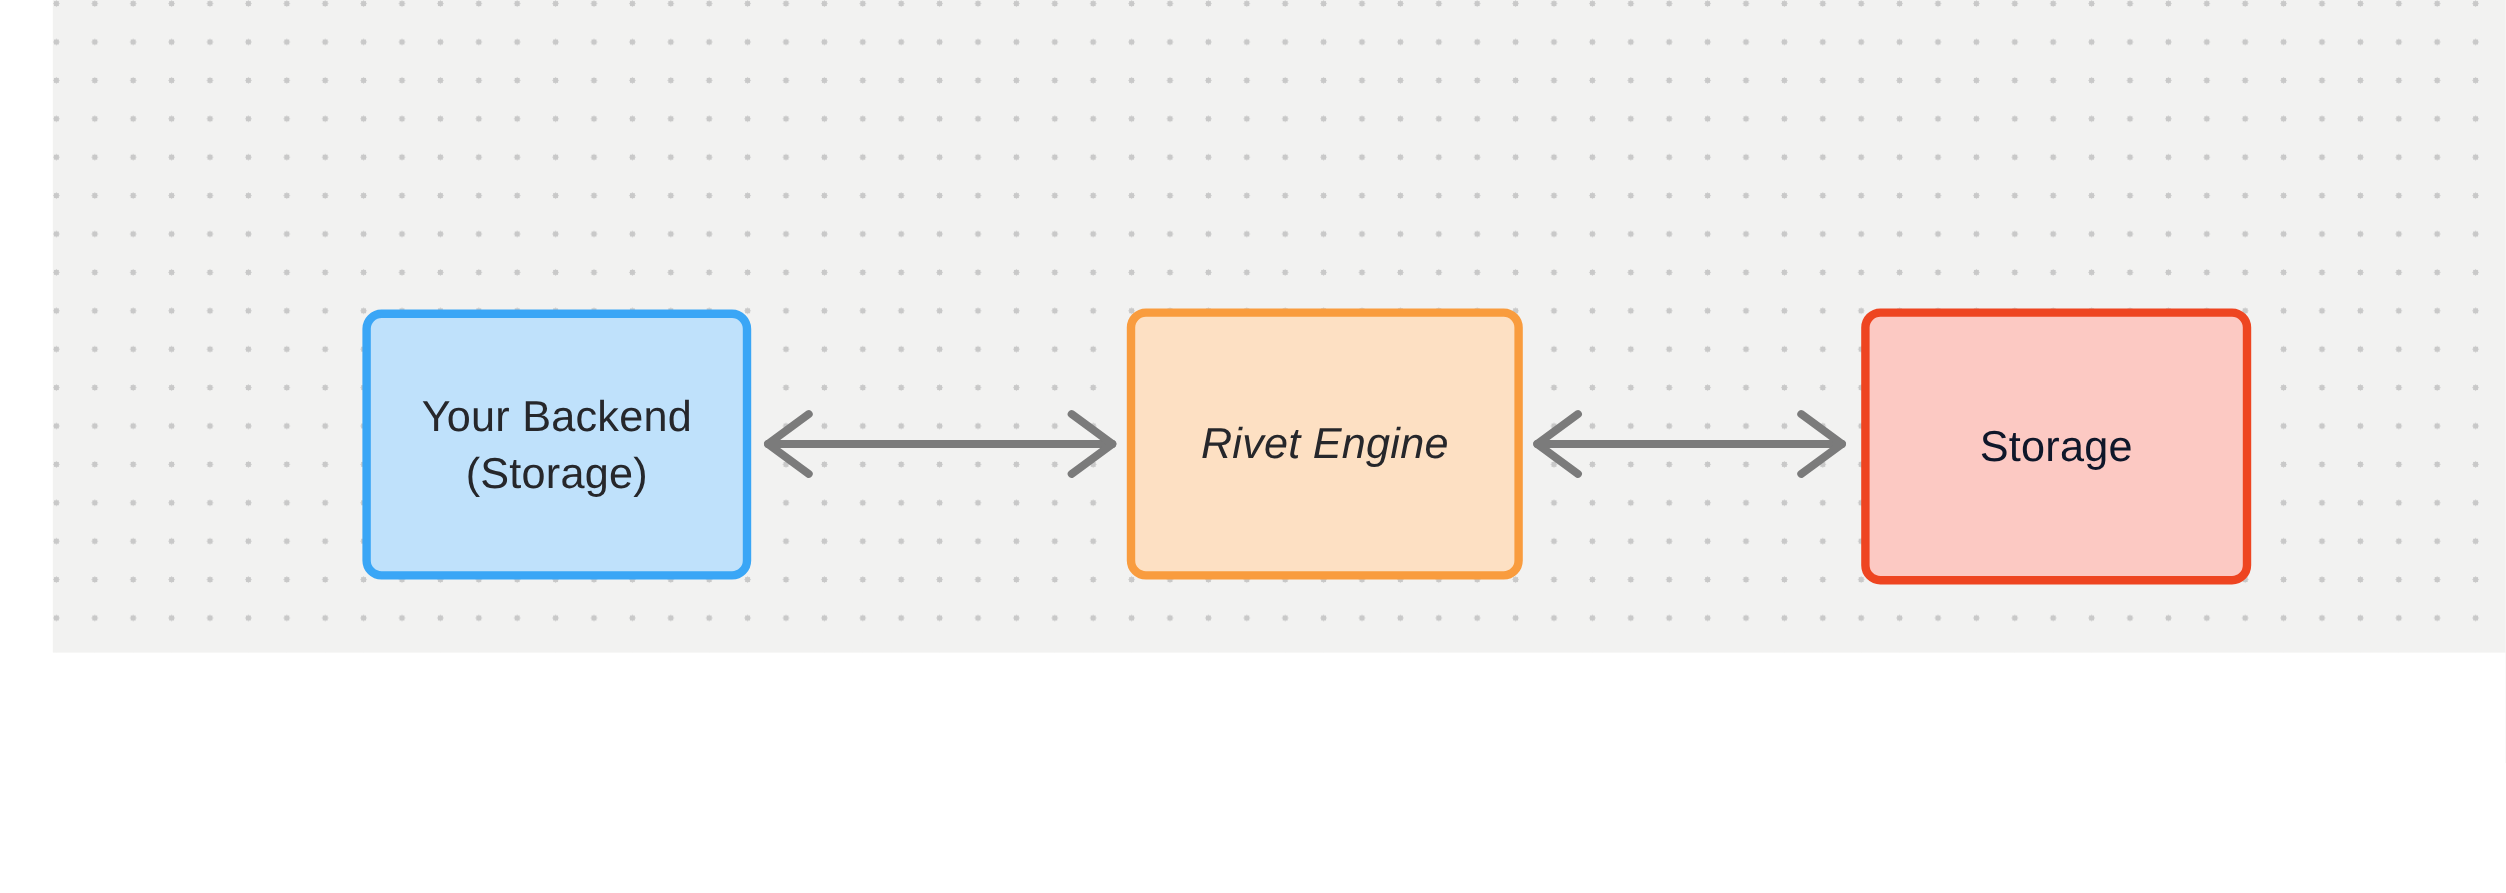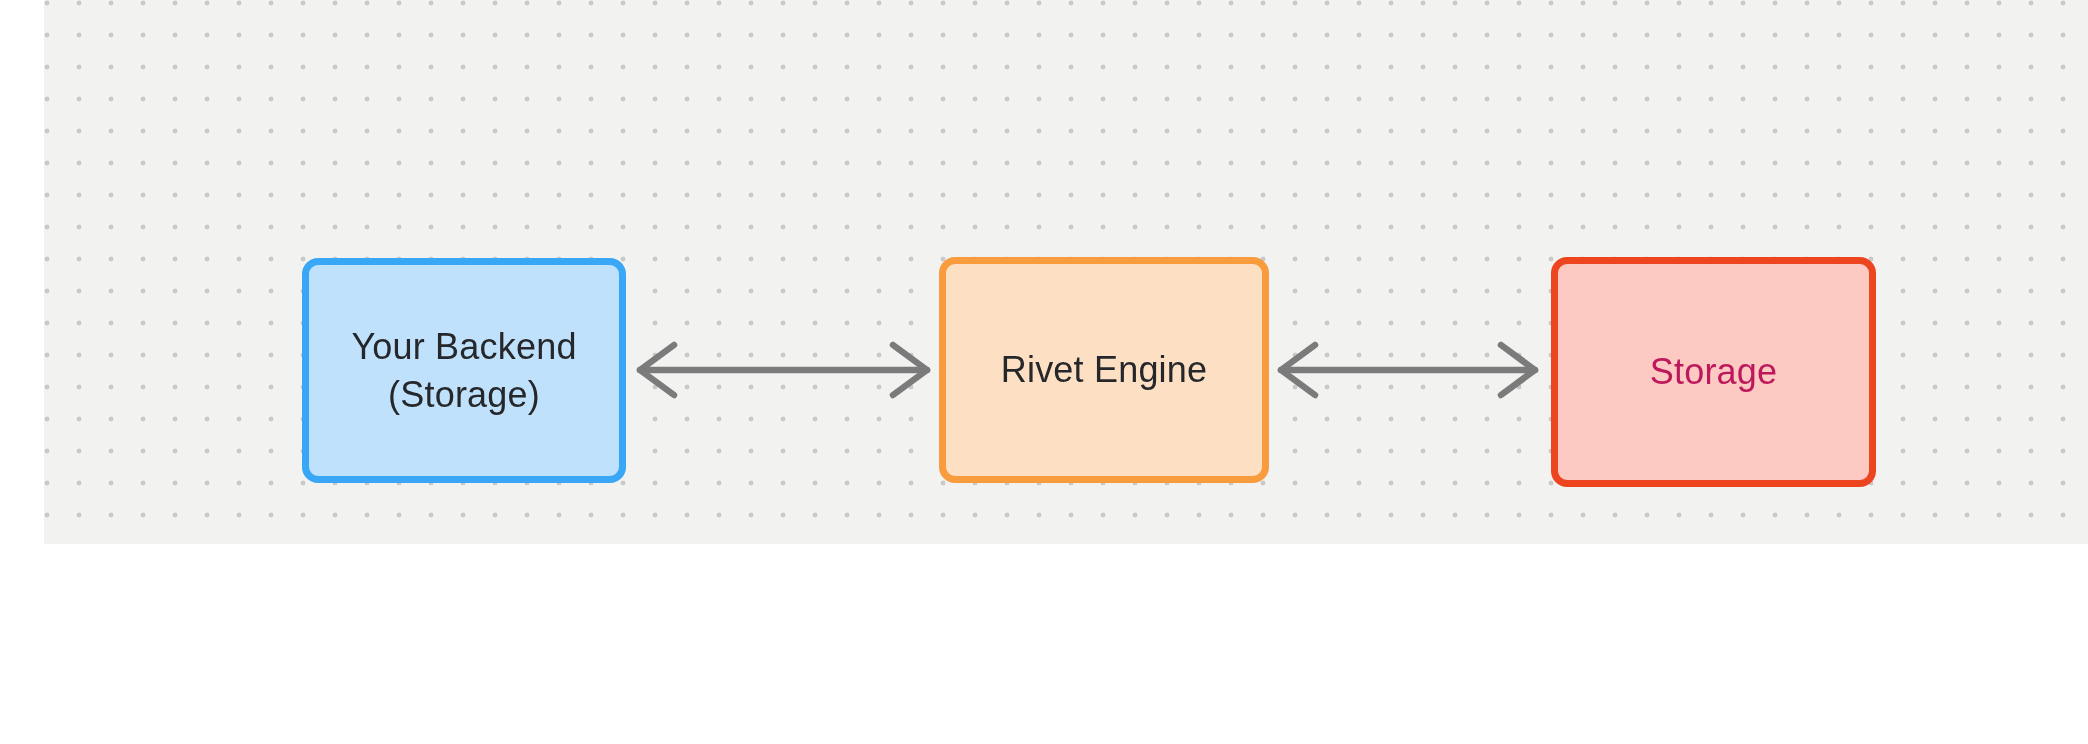--- a/index.html
+++ b/index.html
@@ -65,32 +65,32 @@
       <div class="line">(Storage)</div>
     </div>
   </div>
 
   <svg class="arrow" id="arrow-1" viewBox="0 0 301 64" xmlns="http://www.w3.org/2000/svg" style="color: rgb(123, 123, 123);">
     <path d="M41 7 L7 32 L41 57"></path>
     <line x1="7" y1="32" x2="294" y2="32"></line>
     <path d="M260 7 L294 32 L260 57"></path>
   </svg>
 
-  <div class="node" id="node-engine" style="border-color: rgb(249, 156, 62); background-color: rgb(253, 224, 195); color: rgb(38, 39, 43);">
+  <div class="node" id="node-engine" style="border-color: rgb(249, 156, 62); background-color: rgb(253, 224, 195); color: rgb(38, 39, 43); font-style: italic;">
     <div class="label">
       <div class="line">Rivet Engine</div>
 
     </div>
   </div>
 
   <svg class="arrow" id="arrow-2" viewBox="0 0 268 64" xmlns="http://www.w3.org/2000/svg" style="color: rgb(123, 123, 123);">
     <path d="M41 7 L7 32 L41 57"></path>
     <line x1="7" y1="32" x2="261" y2="32"></line>
     <path d="M227 7 L261 32 L227 57"></path>
   </svg>
 
-  <div class="node" id="node-storage" style="border-color: rgb(238, 69, 33); background-color: rgb(252, 201, 195); color: #be185d;">
+  <div class="node" id="node-storage" style="border-color: rgb(238, 69, 33); background-color: rgb(252, 201, 195); color: #0f172a;">
     <div class="label">
       <div class="line">Storage</div>
     </div>
   </div>
 
 </div>
 
 </body></html>

